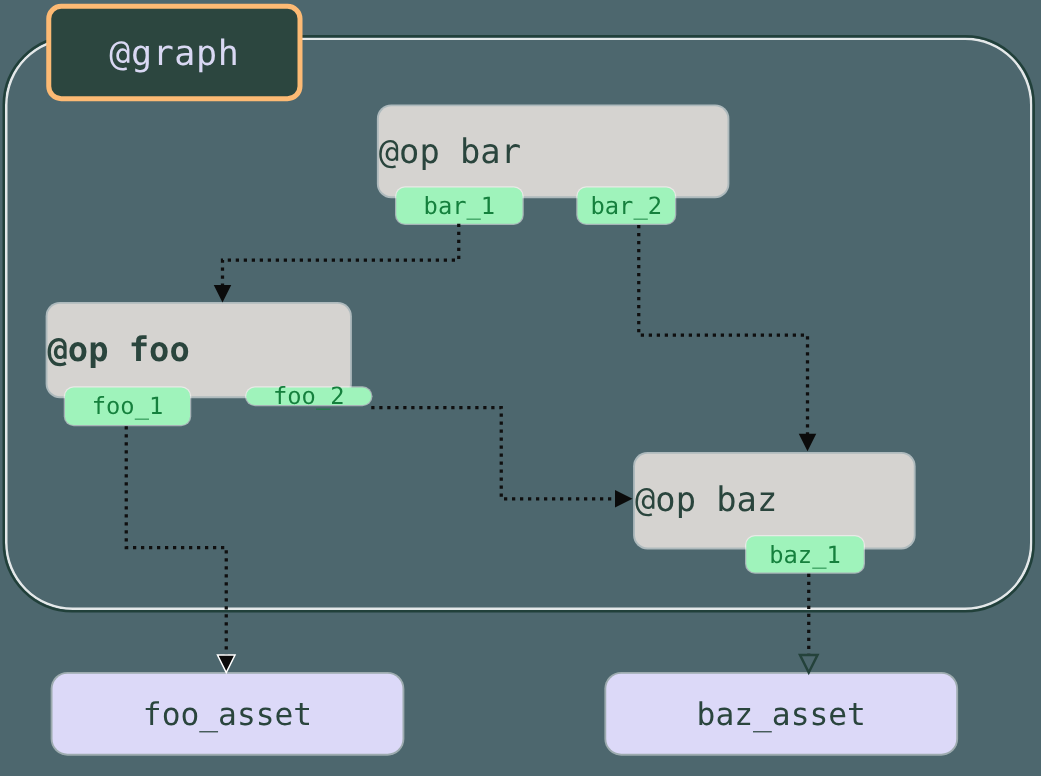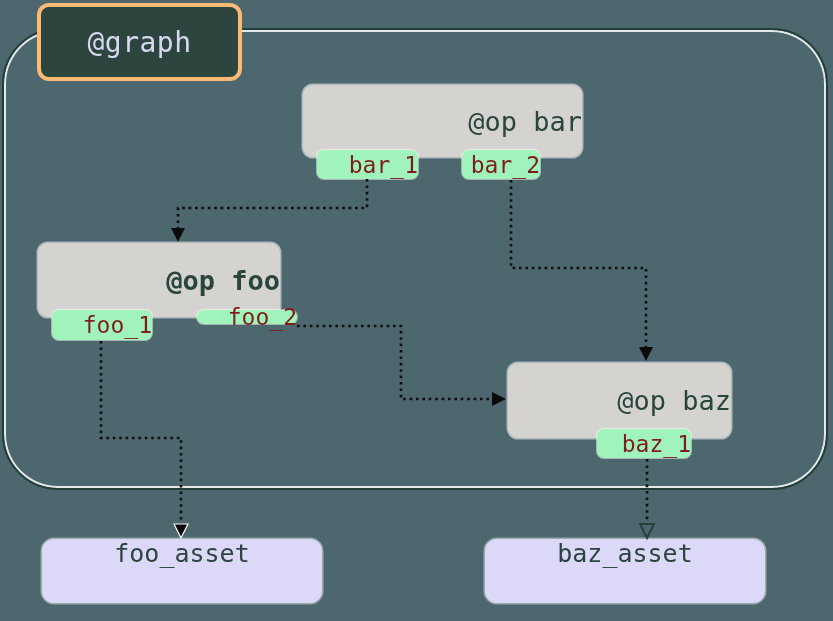--- a/index.html
+++ b/index.html
@@ -30,50 +30,50 @@
     color:#d9d8f3;
     font-size:28px;
     font-weight:500;
     letter-spacing:0.5px;
   }
   .op-node{
     position:absolute;
     background:#d5d3d0;
     border-radius:10px;
     box-shadow:0 0 0 1.5px rgba(255,255,255,0.55);
-    display:flex;align-items:center;justify-content:flex-end;
+    display:flex;align-items:center;justify-content:flex-start;
     color:#2a453d;
     font-size:27px;
     font-weight:500;
   }
   .op-bar{left:303px;top:85px;width:279px;height:72px;}
   .op-foo{left:38px;top:243px;width:242px;height:74px;font-weight:bold;}
   .op-baz{left:508px;top:363px;width:223px;height:75px;}
   .out-tag{
     position:absolute;
     background:#9ff3bb;
     border-radius:7px;
     box-shadow:0 0 0 1px rgba(255,255,255,0.5);
-    display:flex;align-items:center;justify-content:flex-end;
-    color:#7f1d1d;
-    font-size:23px;
+    display:flex;align-items:center;justify-content:center;
+    color:#15803d;
+    font-size:19px;
     font-weight:500;
     height:29px;
   }
   .tag-bar1{left:317px;top:150px;width:101px;}
   .tag-bar2{left:462px;top:150px;width:78px;}
   .tag-foo1{left:52px;top:310px;width:100px;height:30px;}
   .tag-foo2{left:197px;top:310px;width:100px;height:14px;}
   .tag-baz1{left:597px;top:429px;width:94px;}
   .asset-node{
     position:absolute;
     background:#dcd9f8;
     border-radius:12px;
     box-shadow:0 0 0 1.5px rgba(255,255,255,0.45);
-    display:flex;align-items:flex-start;justify-content:center;
+    display:flex;align-items:center;justify-content:center;
     color:#2a453d;
     font-size:25px;
     font-weight:500;
     height:64px;width:280px;
   }
   .asset-foo{left:42px;top:539px;}
   .asset-baz{left:485px;top:539px;}
   .edges-layer{
     position:absolute;left:0;top:0;width:833px;height:621px;
     pointer-events:none;

